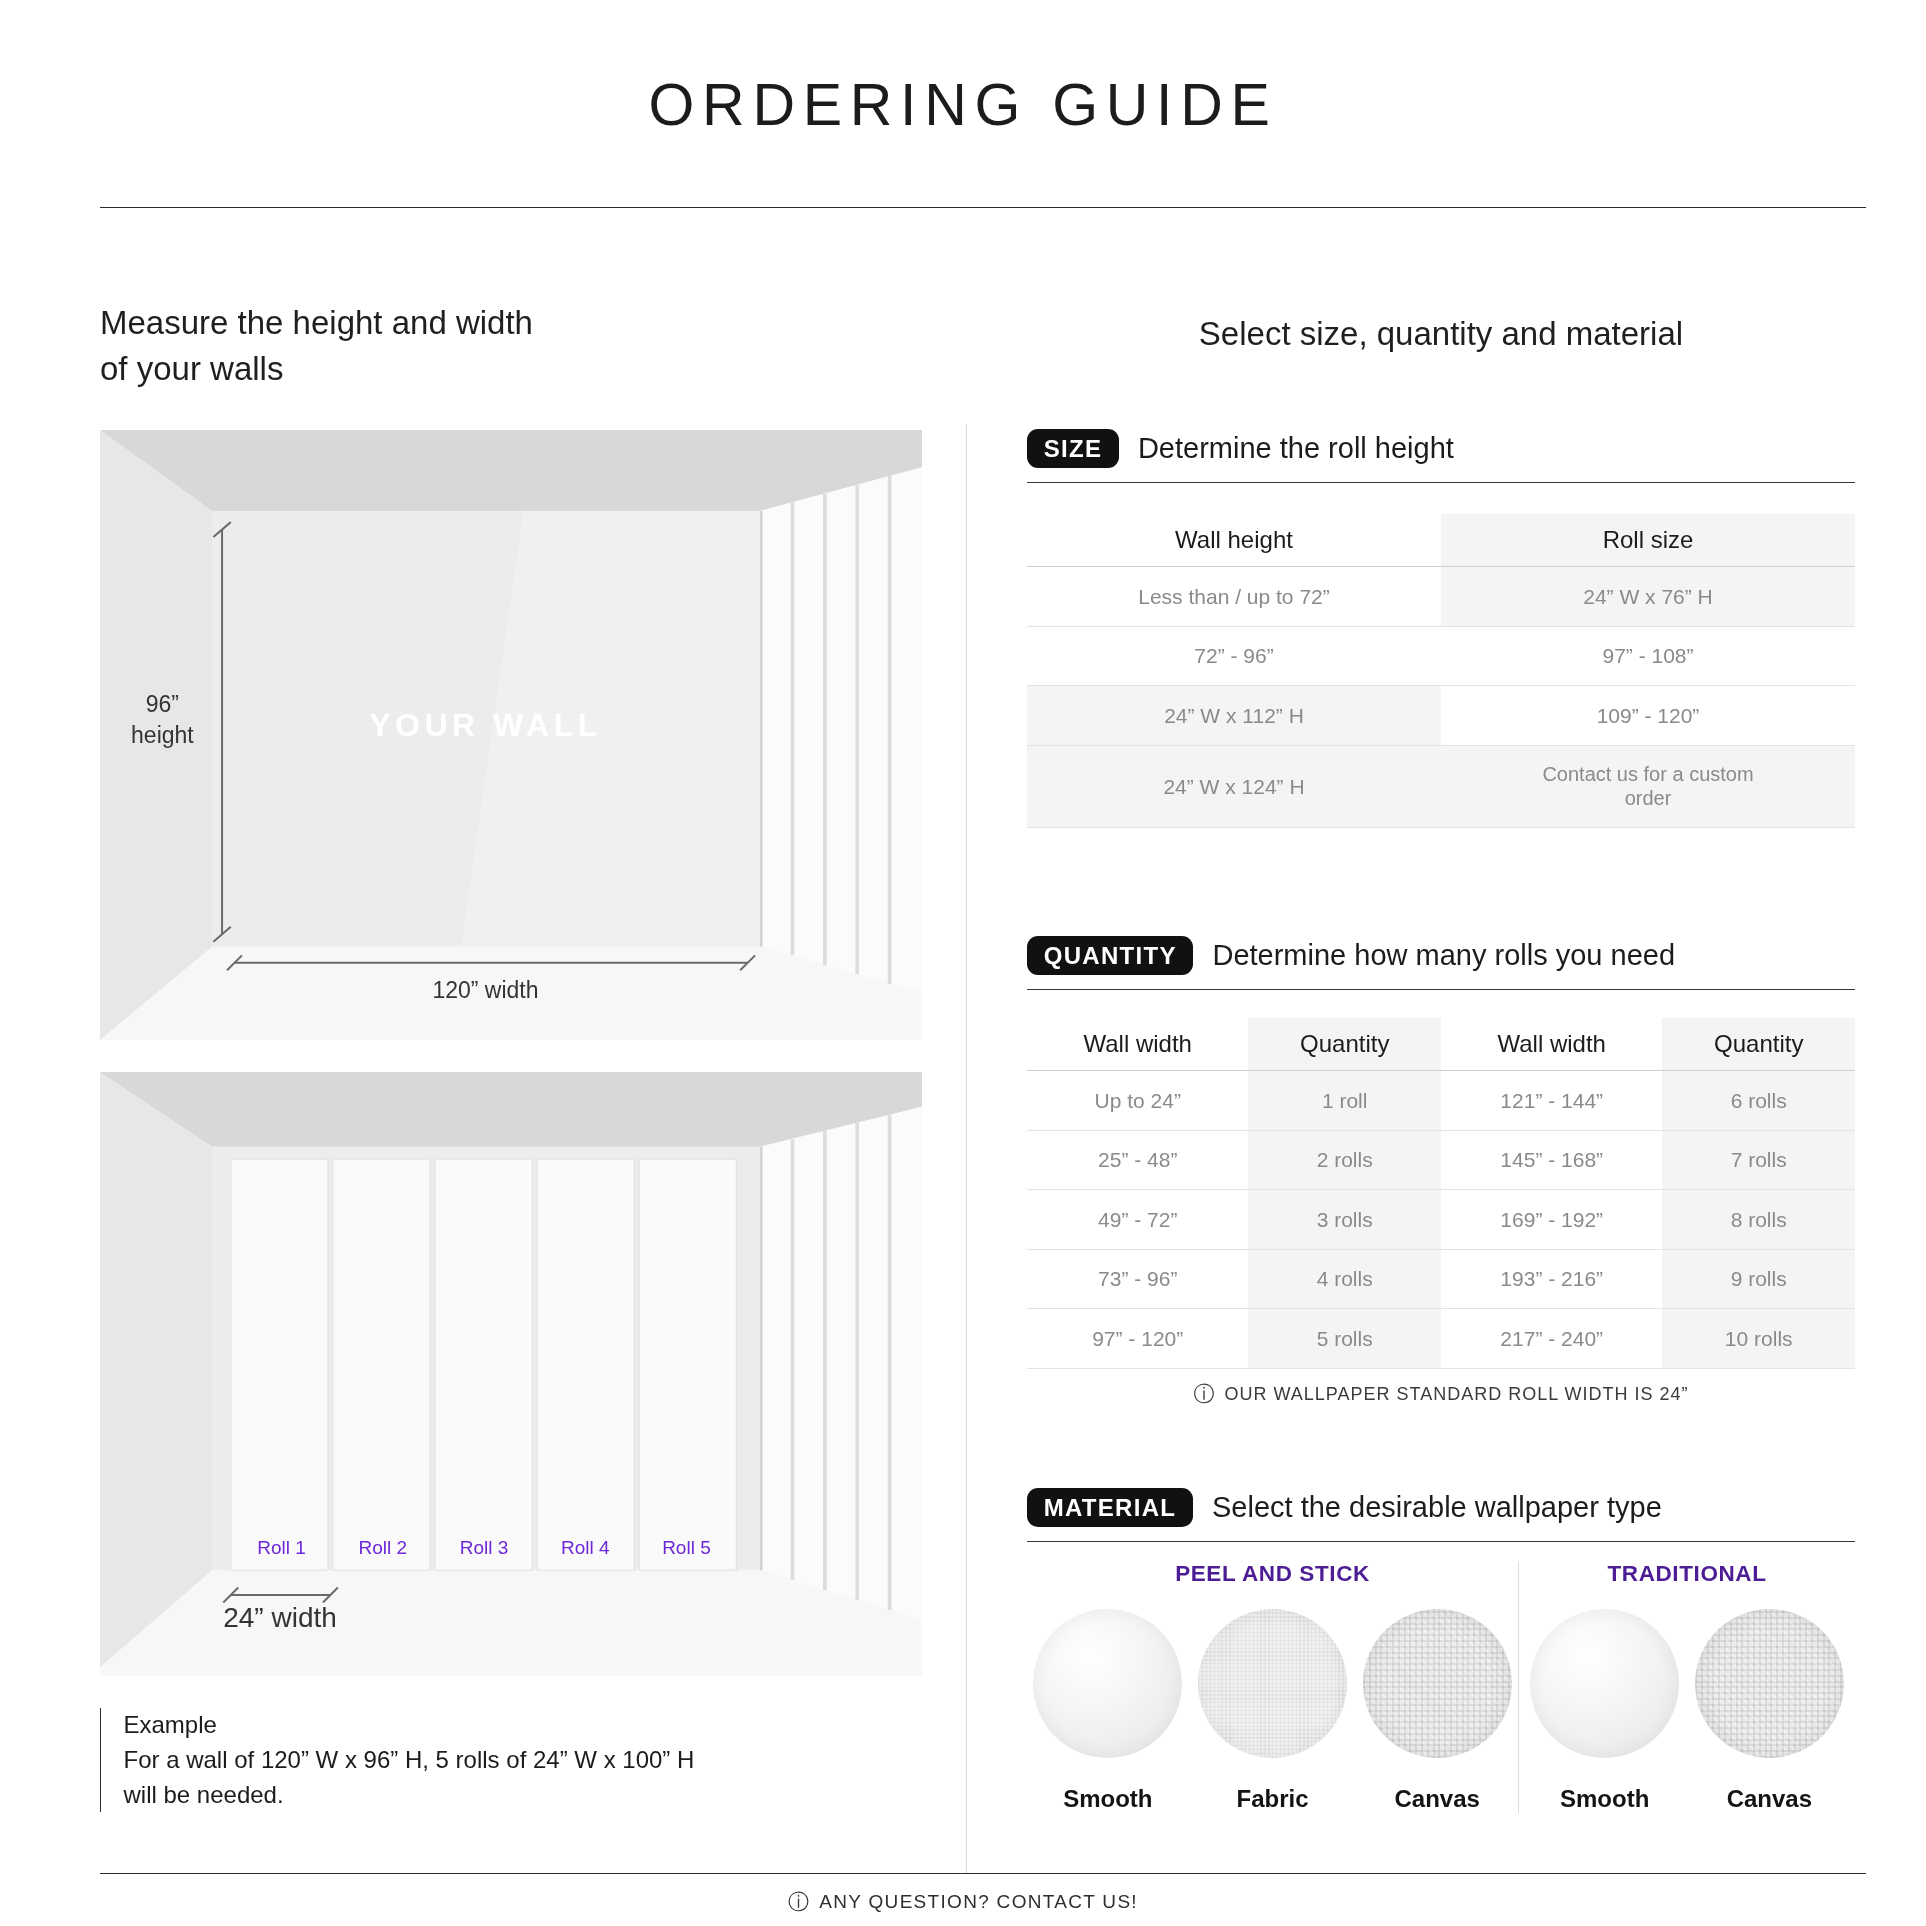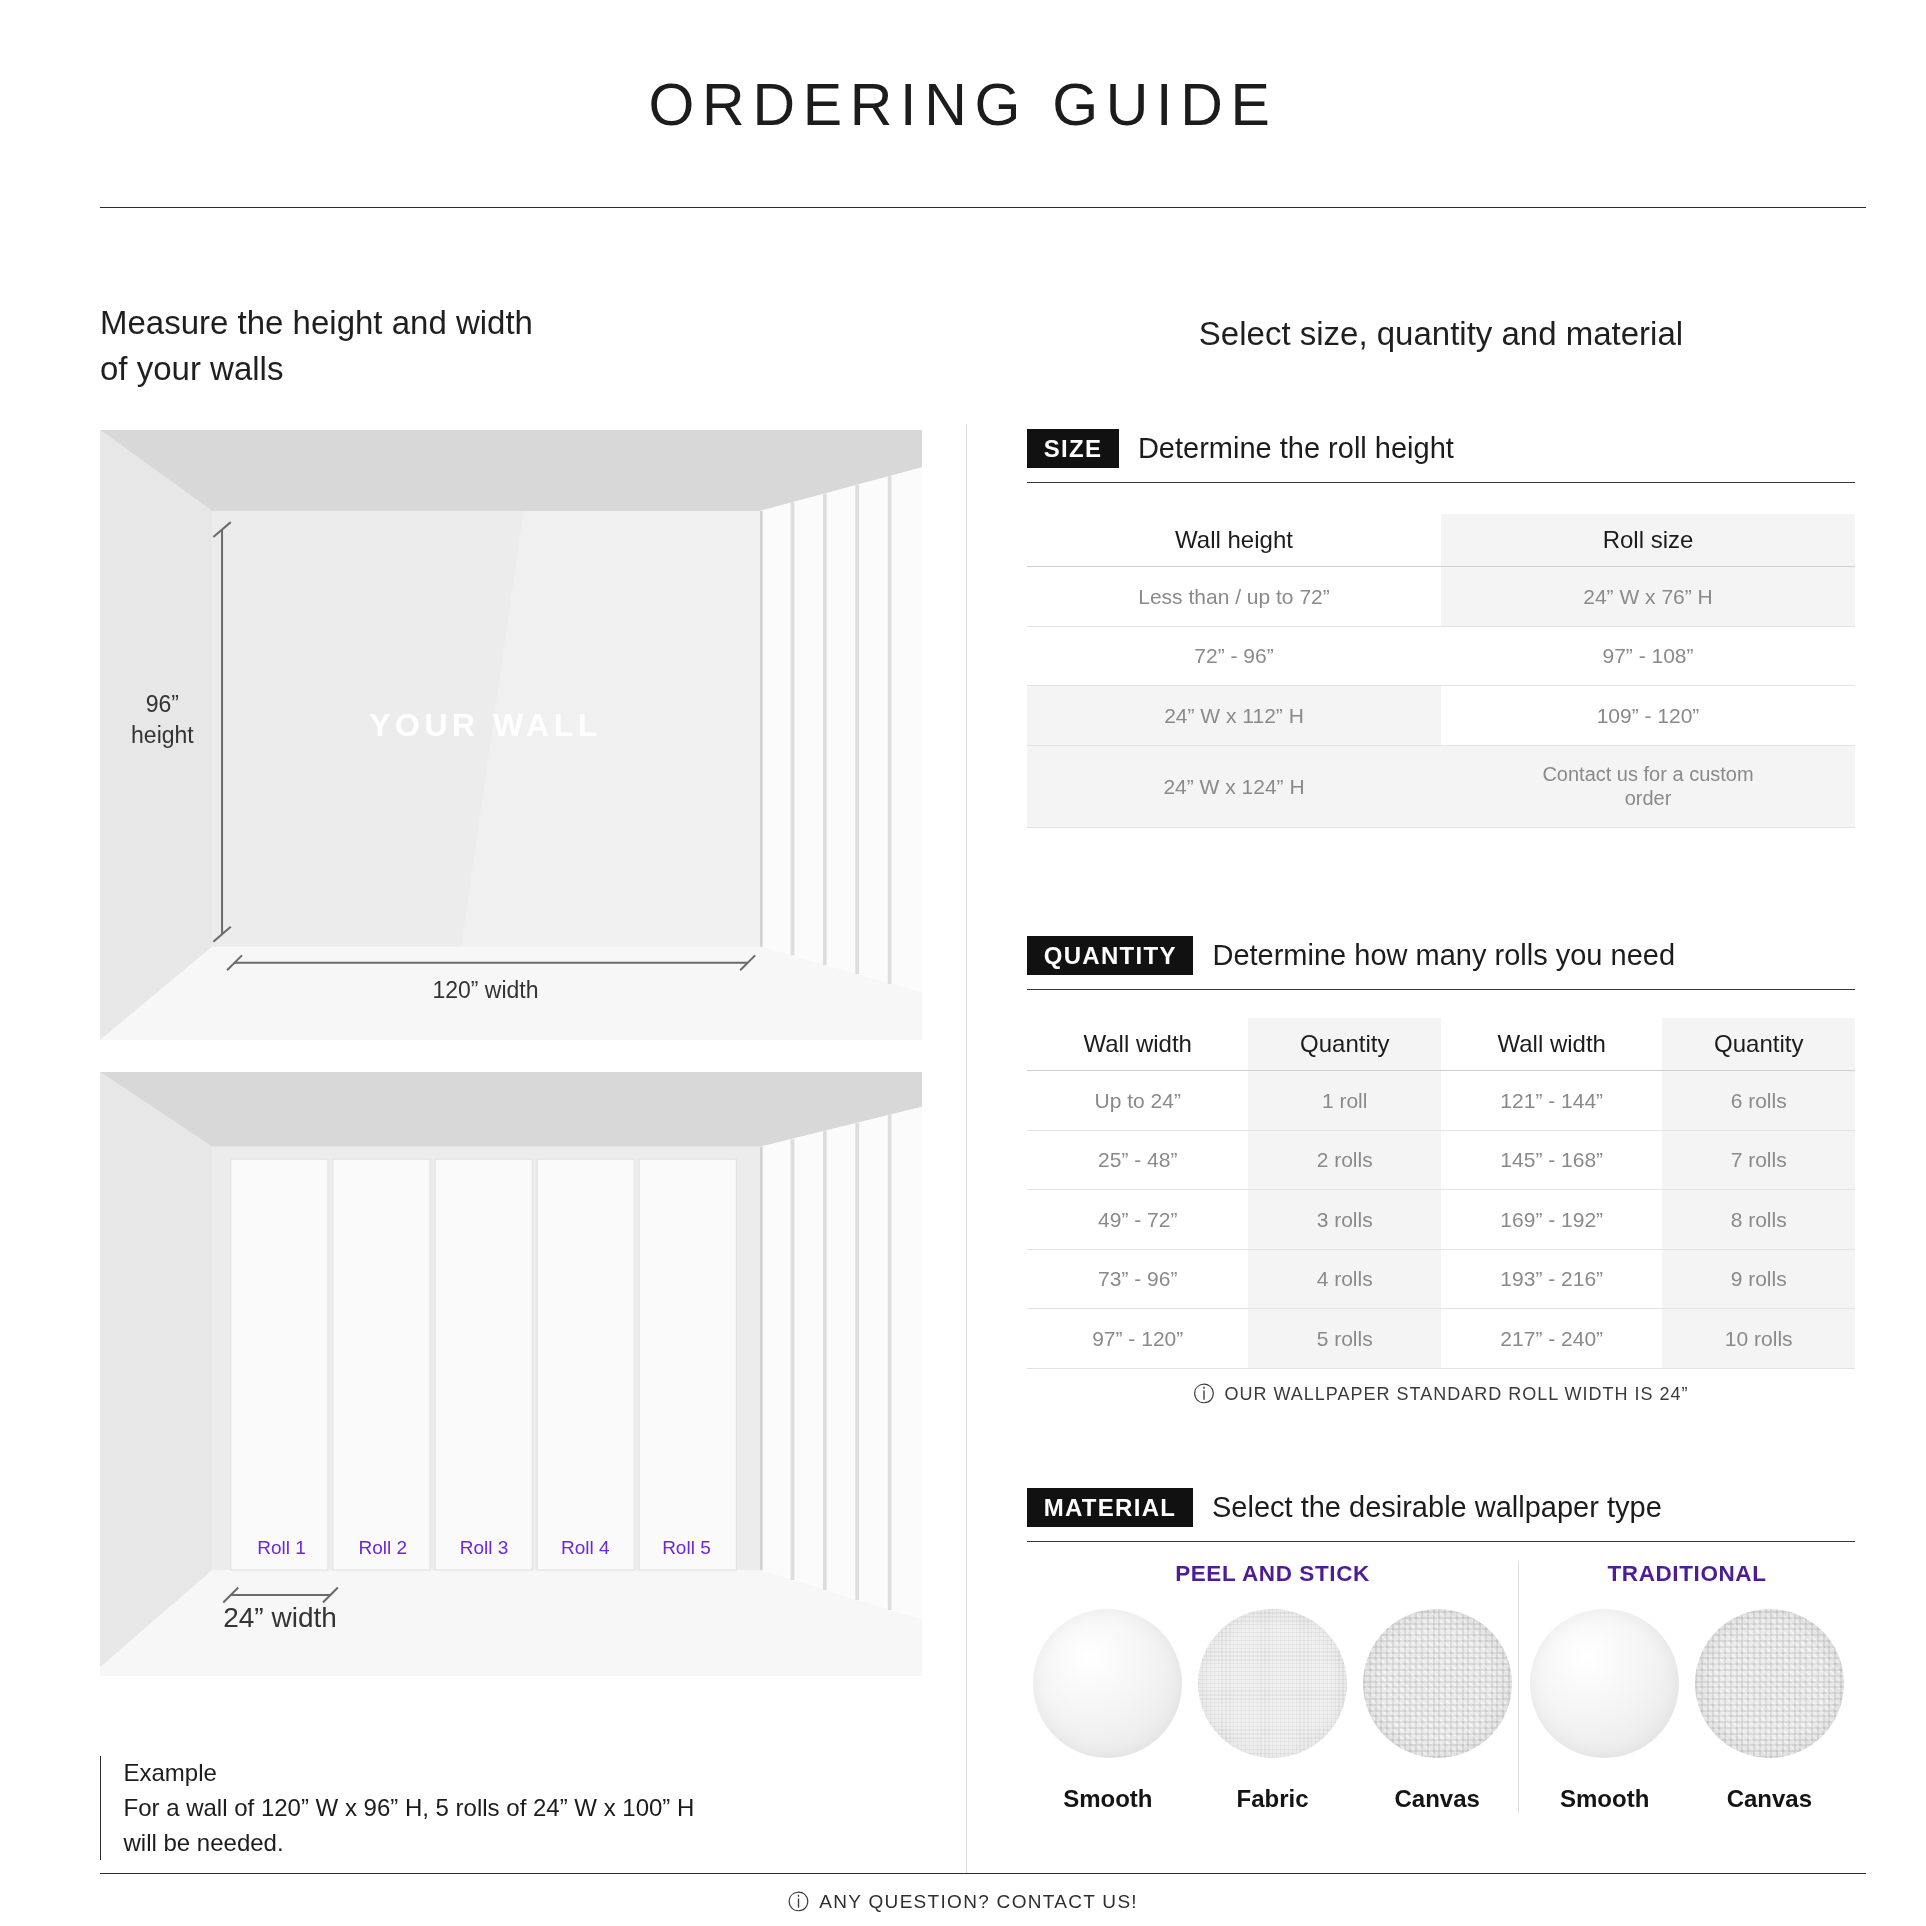--- a/index.html
+++ b/index.html
@@ -54,35 +54,35 @@
   .roll-cell { flex:1; text-align:center; font-size:19px; color:#6d28d9; padding-bottom:5.1px; }
   .room2-width-label {
     left:71px; top:530px; width:218px; text-align:center;
     font-size:28px; color:#343434;
   }
 
   
   .example {
     position:absolute; left:100px; top:1708px; width:758px;
     border-left:1.9px solid #2c2c2c; padding-left:22.5px;
-    font-size:24px; line-height:1.45; color:#1c1c1c;margin-top:48px;
+    font-size:24px; line-height:1.45; color:#1c1c1c;
   }
 
   
   .section-header {
     position:absolute; left:1027px; width:828px;
     display:flex; align-items:center; gap:19px;
     padding-bottom:14px; border-bottom:1.3px solid #3a3a3a;
   }
   .size-header { top:429px; }
   .quantity-header { top:936px; }
   .material-header { top:1488px; }
   .badge {
     background:#111111; color:#ffffff; font-weight:700;
-    font-size:24px; letter-spacing:1.3px; padding:7.7px 16.7px; line-height:1;
+    font-size:24px; letter-spacing:1.3px; padding:7.7px 16.7px; line-height:1;border-radius:11px;
   }
   .section-sub { font-size:29px; color:#1c1c1c; }
 
   
   .tbl { position:absolute; left:1027px; width:828px; display:grid; }
   .size-table { top:514px; grid-template-columns:1fr 1fr; }
   .qty-table { top:1018px; grid-template-columns:1.15fr 1fr 1.15fr 1fr; }
   .cell {
     display:flex; align-items:center; justify-content:center; text-align:center;
     font-size:21px; color:#8a8a8a; padding:16.7px 7.7px;

